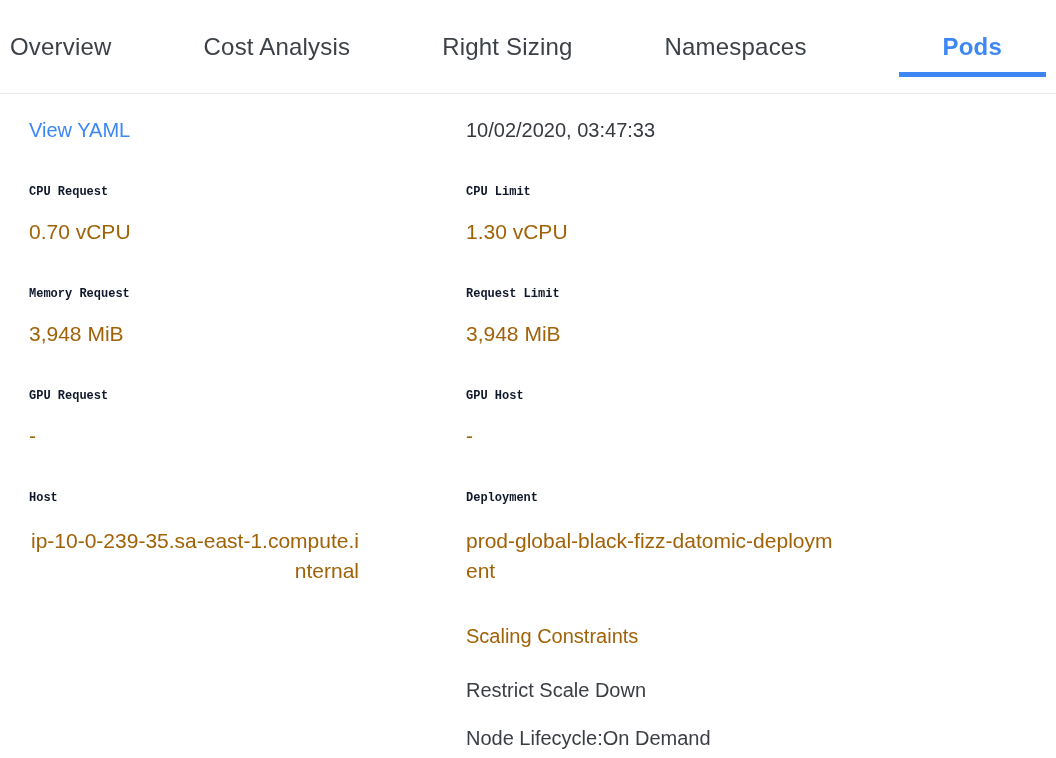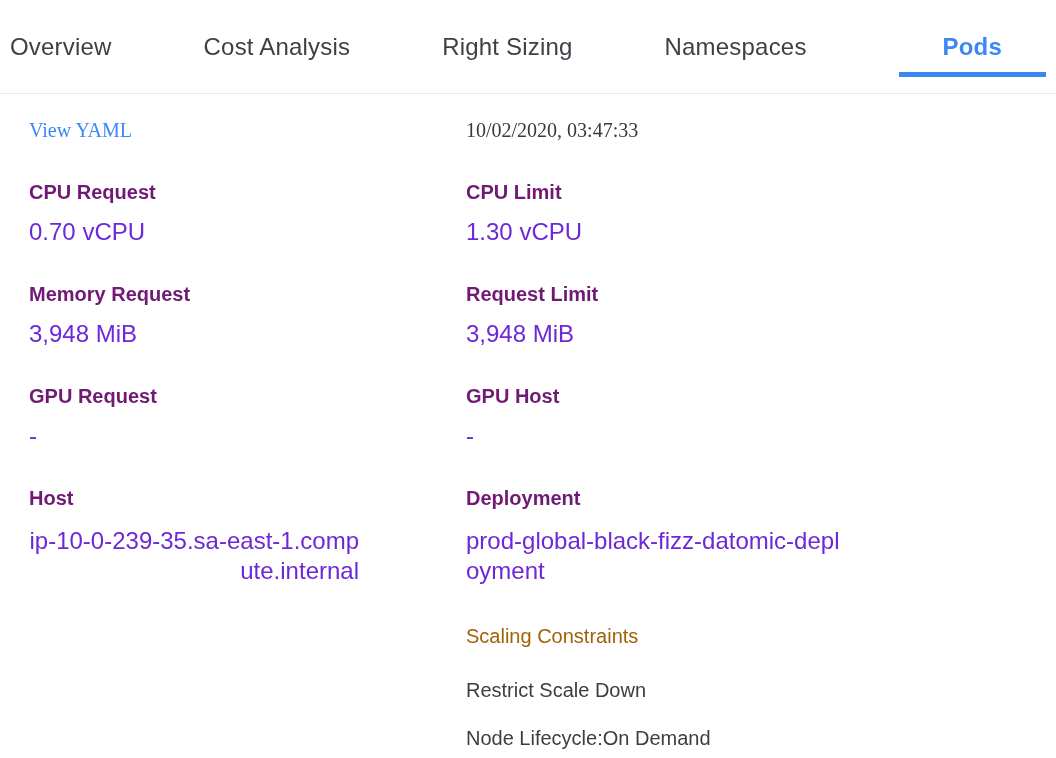--- a/index.html
+++ b/index.html
@@ -41,39 +41,39 @@
   .details {
     display: grid;
     grid-template-columns: 437px 1fr;
     padding: 24px 20px 0 29px;
   }
   .col { display: flex; flex-direction: column; align-items: flex-start; }
   .row-top {
     font-size: 20px;
     line-height: 24px;
     margin-bottom: 38px;
-    font-family: Liberation Serif, serif;
   }
   .link {
     color: #3d87f5;
     cursor: pointer;
     text-decoration: none;
   }
   .field { margin-bottom: 38px; }
   .field-label {
-    font-size: 20px;
+    font-size: 12px;
     line-height: 24px;
     font-weight: 700;
-    color: #701a75;
+    color: #0f172a;
     margin-bottom: 16px;
+    font-family: Liberation Mono, monospace;
   }
   .field-value {
-    font-size: 24px;
+    font-size: 21px;
     line-height: 24px;
-    color: #6d28d9;
+    color: #a16207;
   }
   .field-value.link-value {
     line-height: 30px;
     word-break: break-all;
   }
   .col-left .link-value { max-width: 330px; text-align: right; }
   .col-right .link-value { max-width: 378px; }
   .scaling-title {
     font-size: 20px;
     line-height: 24px;

